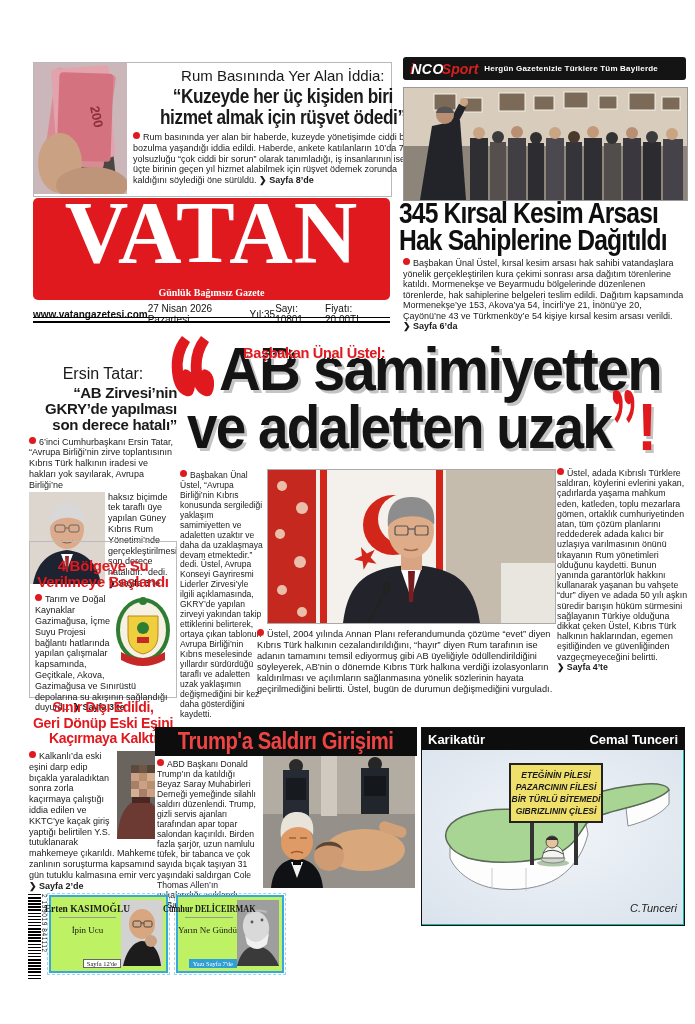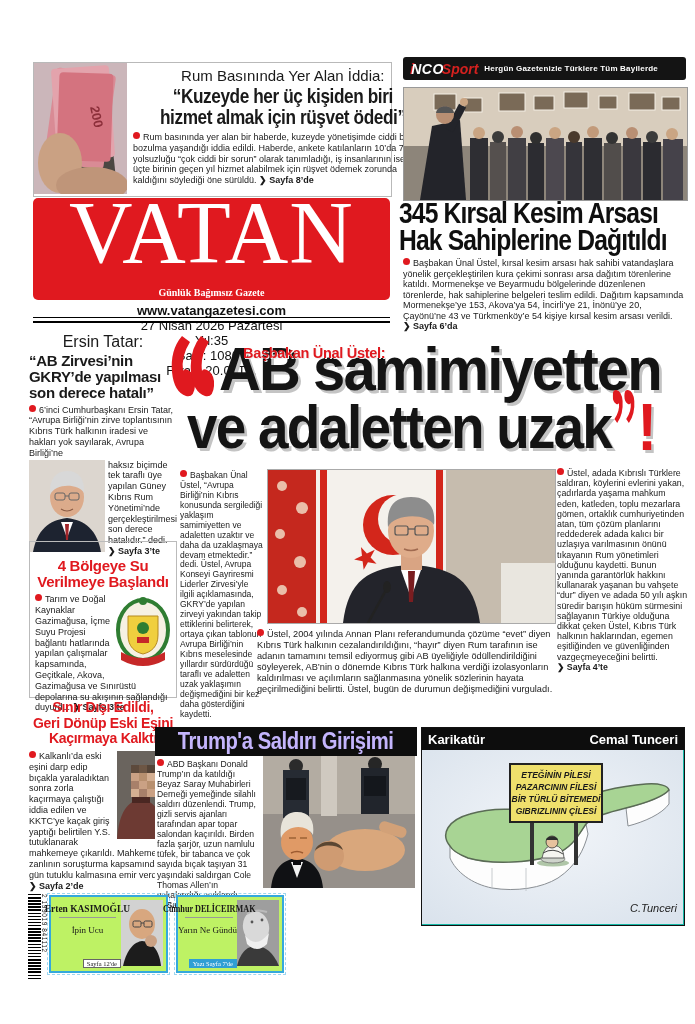--- a/index.html
+++ b/index.html
@@ -30,46 +30,46 @@
   .crowd{left:403px;top:87px;width:283px;height:112px;border:1px solid #999;overflow:hidden;}
 
   
   .land-head{left:399px;top:200px;width:290px;font-size:29px;font-weight:bold;line-height:0.93;
              color:#0f0f0f;transform:scaleX(0.85);transform-origin:left top;white-space:nowrap;letter-spacing:-1px;}
   .land-head span{display:block;}
   .land-body{left:403px;top:258px;width:284px;font-size:9px;line-height:1.17;}
 
   
   .mast{left:33px;top:198px;width:357px;height:102px;background:#e0191f;border-radius:5px;overflow:hidden;}
-  .mast-title{font-family:"Liberation Serif",serif;font-weight:normal;color:#fff;font-size:88px;
+  .mast-title{font-family:"Liberation Serif",serif;font-weight:bold;color:#fff;font-size:88px;
               text-align:center;line-height:0.98;margin-top:-8px;letter-spacing:1px;}
   .mast-sub{position:absolute;bottom:2px;width:100%;text-align:center;color:#fff;
             font-family:"Liberation Serif",serif;font-weight:bold;font-size:10px;}
   .mast-info{left:33px;top:303px;width:357px;display:flex;justify-content:space-between;
-             align-items:center;font-size:13px;color:#111;flex-direction:column;}
+             align-items:center;font-size:10px;color:#111;}
   .mi-web{font-weight:bold;}
   .mast-rule{left:33px;top:317px;width:357px;height:3px;border-top:1.5px solid #000;border-bottom:2.5px solid #000;}
 
   
   .main-kicker{left:243px;top:345px;color:#e0191f;font-weight:bold;font-size:14.5px;letter-spacing:-0.3px;
                text-shadow:1px 1px 0 #eee;z-index:5;}
   .main-oq{left:170px;top:334px;width:44px;height:66px;z-index:4;}
   .h-line1{left:219px;top:339px;font-size:61px;font-weight:bold;letter-spacing:-2px;color:#141414;
            text-shadow:3px 3px 0 #c4c4c4;transform:scaleX(0.95);transform-origin:left top;
            white-space:nowrap;line-height:1;z-index:3;}
   .h-line2{left:187px;top:397px;font-size:61px;font-weight:bold;letter-spacing:-2px;color:#141414;
            text-shadow:3px 3px 0 #c4c4c4;transform:scaleX(0.9);transform-origin:left top;
            white-space:nowrap;line-height:1;z-index:3;display:flex;align-items:flex-start;}
   .h-cq{width:26px;height:36px;margin:-8px 0 0 2px;}
   .h-ex{color:#e0191f;font-size:66px;font-weight:bold;line-height:0.92;text-shadow:3px 3px 0 #c4c4c4;margin-left:1px;}
 
   
   .tatar{left:29px;top:333px;width:148px;}
-  .tatar-kicker{font-size:16px;text-align:center;}
-  .tatar-head{font-size:15px;font-weight:bold;text-align:left;line-height:1.06;letter-spacing:-0.3px;margin-top:2px;}
+  .tatar-kicker{font-size:16px;text-align:center;margin-top:32px;}
+  .tatar-head{font-size:15px;font-weight:bold;text-align:right;line-height:1.06;letter-spacing:-0.3px;margin-top:2px;}
   .tatar-bodytop{margin-top:4px;}
   .tatar-row{display:flex;margin-top:1px;}
   .tatar-photo{width:76px;height:92px;flex:none;overflow:hidden;}
   .tatar-bodybottom{flex:1;padding-left:3px;}
 
   .water{left:29px;top:541px;width:148px;height:157px;border:1px solid #bbb;box-sizing:border-box;padding:16px 5px 2px;}
   .water-head{color:#e0191f;font-size:15px;font-weight:bold;text-align:center;line-height:1.08;letter-spacing:-0.3px;}
   .water-head span{display:block;}
   .water-body{margin-top:4px;}
   .water-emblem{float:right;width:56px;height:72px;margin:2px 0 2px 3px;}
@@ -81,21 +81,21 @@
   .deport-photo{float:right;width:60px;height:88px;margin:0 0 2px 3px;}
 
   
   .mcol-left{left:180px;top:470px;width:85px;height:258px;font-size:8.5px;line-height:1.17;overflow:hidden;}
   .ustel-photo{left:267px;top:469px;width:287px;height:153px;border:1px solid #aaa;overflow:hidden;}
   .mcol-mid{left:257px;top:629px;width:298px;font-size:9.2px;line-height:1.2;}
   .mcol-right{left:557px;top:468px;width:131px;height:264px;font-size:8.8px;line-height:1.16;overflow:hidden;}
 
   
   .trump{left:155px;top:727px;width:262px;height:163px;background:#fff;}
-  .t-head{background:#0d0d0d;color:#c4b5fd;height:29px;font-size:23px;font-weight:bold;text-align:center;
+  .t-head{background:#0d0d0d;color:#ef4444;height:29px;font-size:23px;font-weight:bold;text-align:center;
           line-height:29px;transform-origin:center top;letter-spacing:-0.5px;white-space:nowrap;}
   .t-head span{display:inline-block;transform:scaleX(0.88);transform-origin:center;}
   .t-row{display:flex;}
   .t-body{width:108px;flex:none;font-size:8.6px;line-height:1.17;padding:3px 2px 0 2px;box-sizing:border-box;}
   .t-photo{flex:1;height:132px;overflow:hidden;}
 
   
   .kar{left:421px;top:727px;width:264px;height:199px;border:1.5px solid #111;box-sizing:border-box;background:#14b8a6;}
   .kar-head{height:22px;background:#0d0d0d;color:#fff;display:flex;justify-content:space-between;
             align-items:center;padding:0 6px;font-size:13px;font-weight:bold;}

